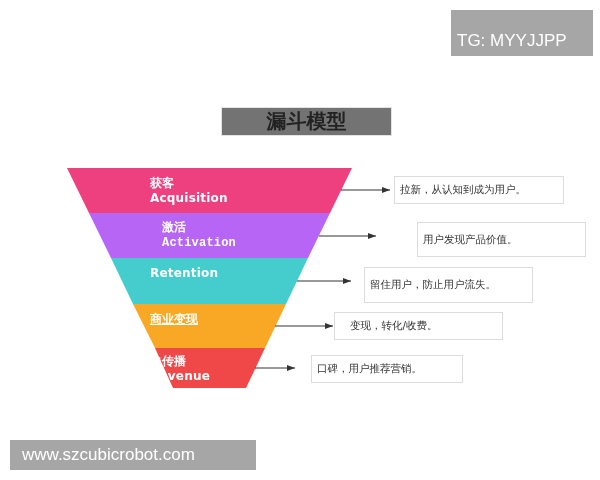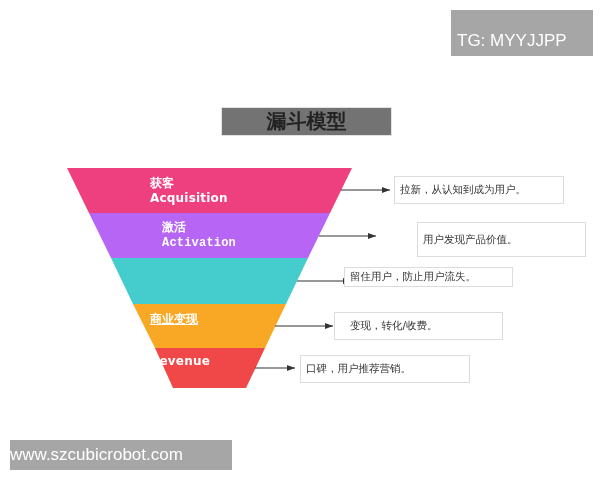--- a/index.html
+++ b/index.html
@@ -4,21 +4,21 @@
   <style>
     html, body { margin: 0; padding: 0; }
     body {
       width: 600px; height: 480px; position: relative; overflow: hidden;
       background: #ffffff;
       font-family: "DejaVu Sans", "Liberation Sans", sans-serif;
     }
     .watermark {
       position: absolute; background: #a6a6a6; color: #ffffff;
       font-family: "Liberation Sans", "DejaVu Sans", sans-serif;
-      font-size: 17px; line-height: 30px; padding: 0 0; white-space: nowrap;
+      font-size: 17px; line-height: 30px; padding: 0 12px; white-space: nowrap;
     }
     .wm-top { left: 451px; top: 10px; height: 30px; width: 136px; padding: 16px 0 0 6px; }
     .wm-bottom { left: 10px; top: 440px; height: 30px; width: 222px; }
     .title-box {
       position: absolute; left: 221px; top: 107px; width: 169px; height: 27px;
       border: 1px solid #e3e3e3; background: #737373;
       display: flex; align-items: center; justify-content: center;
       font-size: 20px; font-weight: bold; color: #222;
     }
     svg.funnel { position: absolute; left: 0; top: 0; }
@@ -63,27 +63,29 @@
 
 <div class="stage-label" style="left:150px; top:176px; width:120px;">
   <span class="cn">获客</span>
   <span class="en">Acquisition</span>
 </div>
 <div class="stage-label" style="left:162px; top:221px; width:120px;font-family:Liberation Mono, monospace;">
   <span class="cn">激活</span>
   <span class="en">Activation</span>
 </div>
 <div class="stage-label" style="left:150px; top:266px; width:120px;">
+  <span class="en">Retention</span>
 </div>
 <div class="stage-label" style="left:150px; top:312px; width:120px;text-decoration:underline;">
   <span class="cn">商业变现</span>
 </div>
 <div class="stage-label" style="left:150px; top:354px; width:120px;">
+  <span class="cn">自传播</span>
   <span class="en">Revenue</span>
 </div>
 
 <div class="desc-box" style="left:394px; top:176px; width:170px; height:28px;">拉新，从认知到成为用户。</div>
 <div class="desc-box" style="left:377px; top:222px; width:169px; height:35px;margin-left:40px;">用户发现产品价值。</div>
-<div class="desc-box" style="left:344px; top:267px; width:169px; height:20px;">留住用户，防止用户流失。</div>
+<div class="desc-box" style="left:364px; top:267px; width:169px; height:36px;">留住用户，防止用户流失。</div>
 <div class="desc-box" style="left:334px; top:312px; width:169px; height:28px;padding-left:15px;">变现，转化/收费。</div>
-<div class="desc-box" style="left:300px; top:355px; width:170px; height:28px;">口碑，用户推荐营销。</div>
+<div class="desc-box" style="left:311px; top:355px; width:152px; height:28px;">口碑，用户推荐营销。</div>
 
 <div class="watermark wm-bottom">www.szcubicrobot.com</div>
 
 </body></html>

